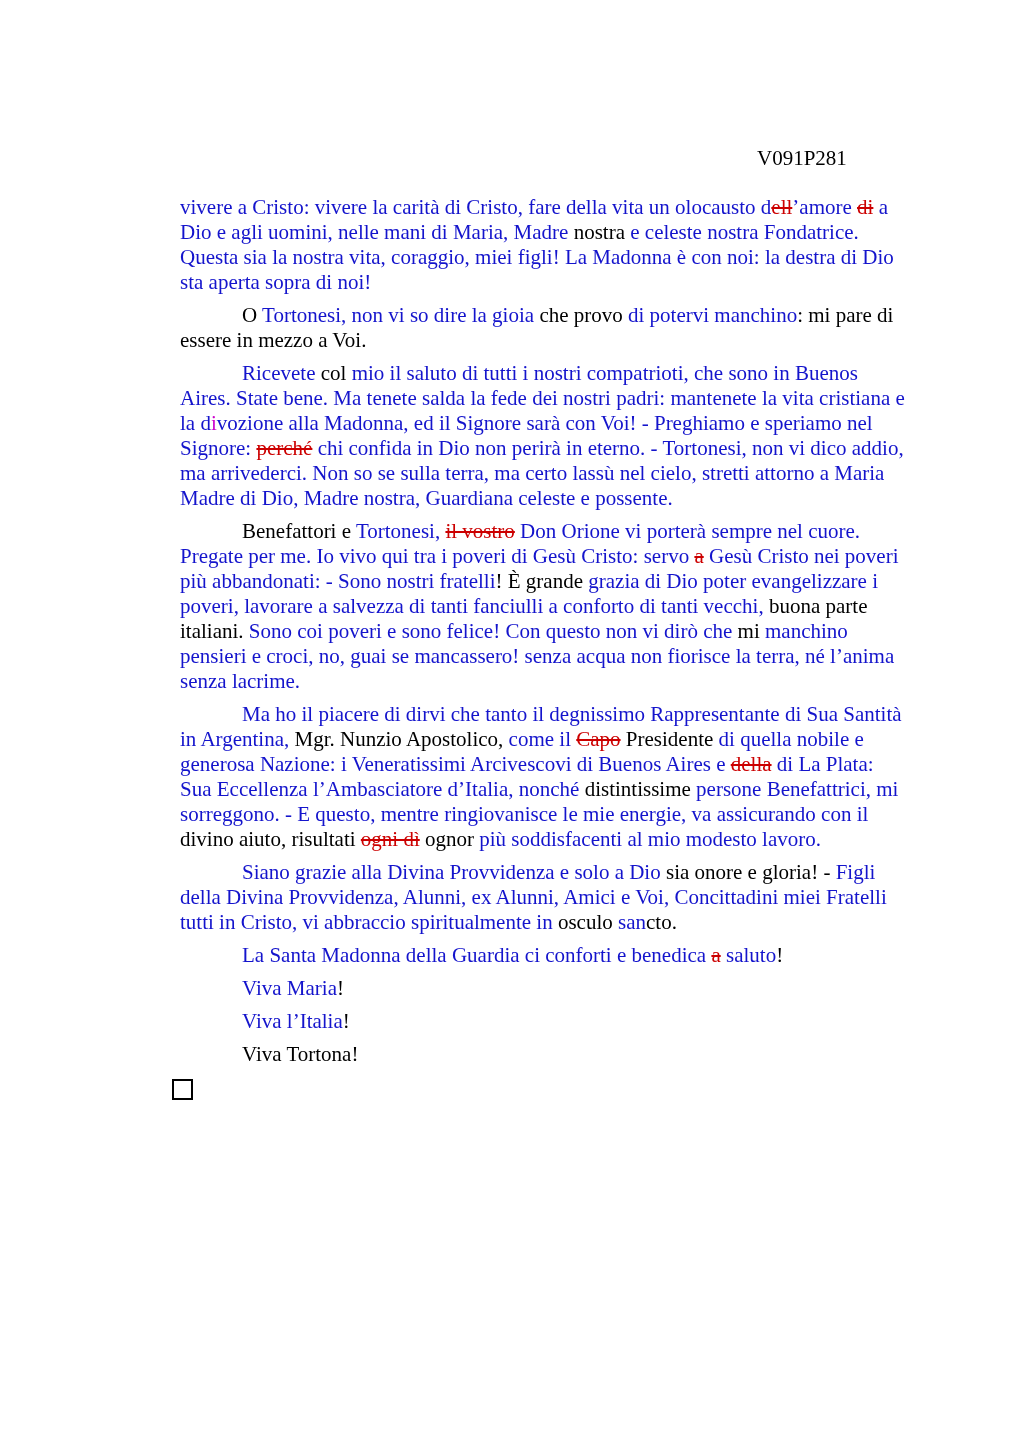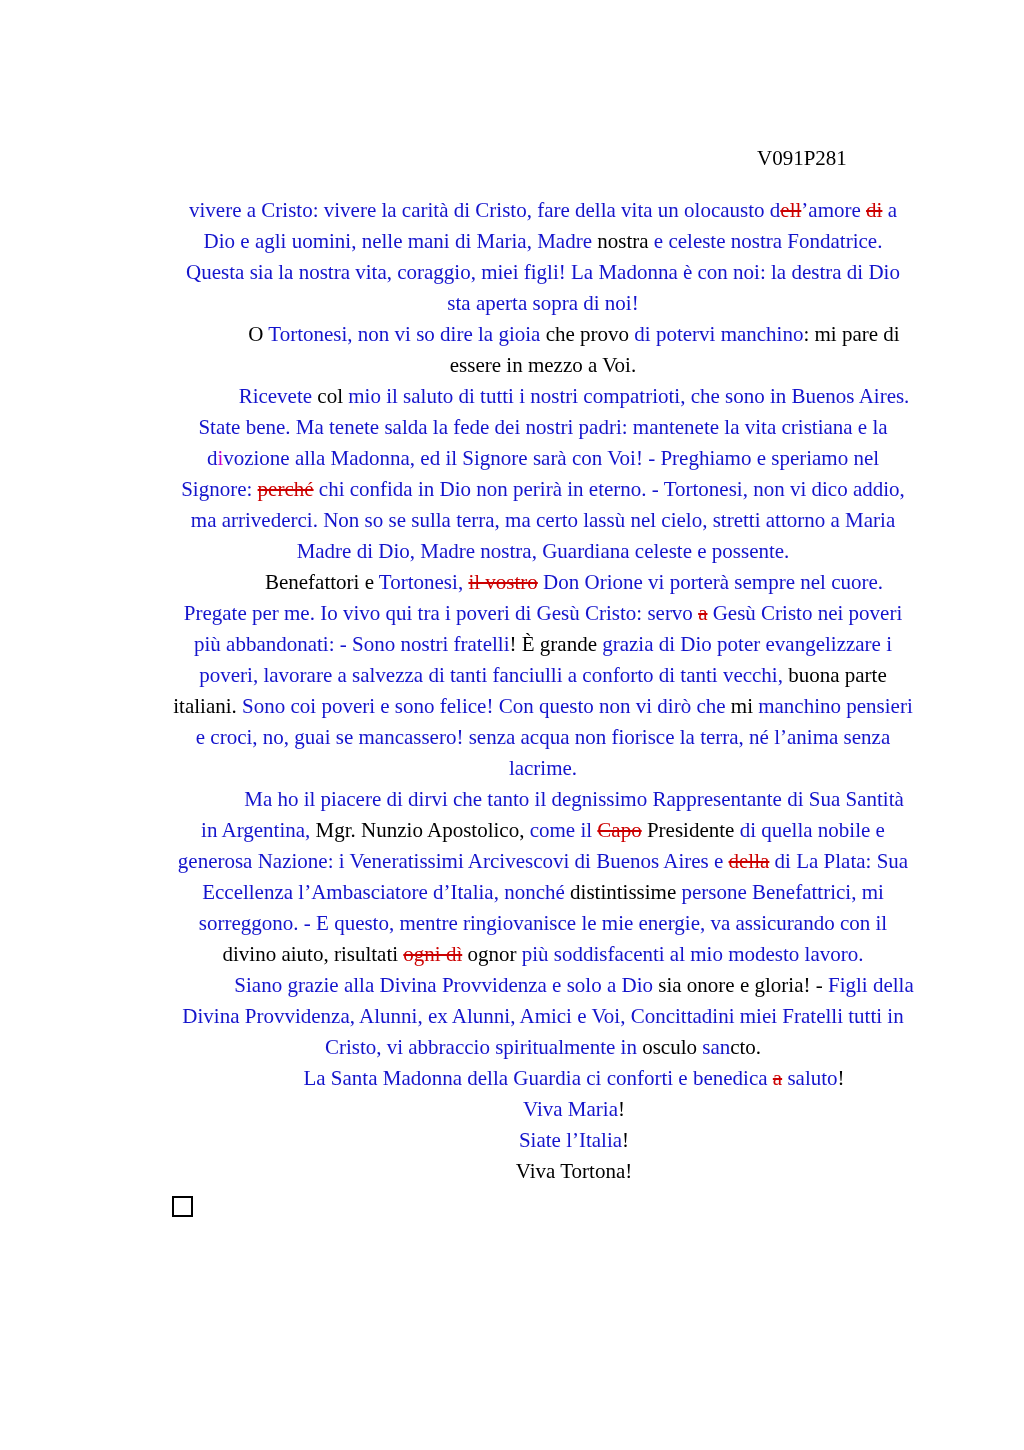--- a/index.html
+++ b/index.html
@@ -23,25 +23,25 @@
   }
   .page-header {
     font-size: 21px;
     line-height: 25px;
     color: #000000;
     margin-left: 585px;
     margin-bottom: 24px;
     white-space: nowrap;
   }
   .body-text p {
-    margin: 0;
+    margin: 8px;
     font-size: 21px;
-    line-height: 31px;
+    line-height: 25px;
     color: #000000;
-    text-align: center;
+    text-align: left;
   }
   .body-text p.indent {
     text-indent: 62px;
   }
   .run-strike { text-decoration: line-through; }
   .run-underline { }
   .checkbox-line {
     margin-top: 5px;
     line-height: 25px;
   }
@@ -62,20 +62,20 @@
     <div class="page-header">V091P281</div>
     <div class="body-text" id="body-text">
         <p><span style="color: rgb(20, 20, 204);">vivere a Cristo: vivere la carità di Cristo, fare della vita un olocausto d</span><span class="run-strike" style="color: rgb(204, 0, 0);">ell</span><span style="color: rgb(20, 20, 204);">’amore </span><span class="run-strike" style="color: rgb(204, 0, 0);">di</span><span style="color: rgb(20, 20, 204);"> a Dio e agli uomini, nelle mani di Maria, Madre </span><span style="color: rgb(0, 0, 0);">nostra </span><span style="color: rgb(20, 20, 204);">e celeste nostra Fondatrice. Questa sia la nostra vita, coraggio, miei figli! La Madonna è con noi: la destra di Dio sta aperta sopra di noi!</span></p>
         <p class="indent"><span style="color: rgb(0, 0, 0);">O </span><span style="color: rgb(20, 20, 204);">Tortonesi, non vi so dire la gioia </span><span style="color: rgb(0, 0, 0);">che provo </span><span style="color: rgb(20, 20, 204);">di potervi manchino</span><span style="color: rgb(0, 0, 0);">: mi pare di essere in mezzo a Voi.</span></p>
         <p class="indent"><span style="color: rgb(20, 20, 204);">Ricevete </span><span style="color: rgb(0, 0, 0);">col </span><span style="color: rgb(20, 20, 204);">mio il saluto di tutti i nostri compatrioti, che sono in Buenos Aires. State bene. Ma tenete salda la fede dei nostri padri: mantenete la vita cristiana e la d</span><span style="color: rgb(204, 0, 204);">i</span><span style="color: rgb(20, 20, 204);">vozione alla Madonna, ed il Signore sarà con Voi! - Preghiamo e speriamo nel Signore: </span><span class="run-strike" style="color: rgb(204, 0, 0);">perché</span><span style="color: rgb(20, 20, 204);"> chi confida in Dio non perirà in eterno. - Tortonesi, non vi dico addio, ma arrivederci. Non so se sulla terra, ma certo lassù nel cielo, stretti attorno a Maria Madre di Dio, Madre nostra, Guardiana celeste e possente.</span></p>
         <p class="indent"><span style="color: rgb(0, 0, 0);">Benefattori e </span><span style="color: rgb(20, 20, 204);">Tortonesi, </span><span class="run-strike" style="color: rgb(204, 0, 0);">il vostro</span><span style="color: rgb(20, 20, 204);"> Don Orione vi porterà sempre nel cuore. Pregate per me. Io vivo qui tra i poveri di Gesù Cristo: servo </span><span class="run-strike" style="color: rgb(204, 0, 0);">a</span><span style="color: rgb(20, 20, 204);"> Gesù Cristo nei poveri più abbandonati: - </span><span class="run-underline" style="color: rgb(20, 20, 204);">Sono nostri fratelli</span><span style="color: rgb(0, 0, 0);">! È grande </span><span style="color: rgb(20, 20, 204);">grazia di Dio poter evangelizzare i poveri, lavorare a salvezza di tanti fanciulli a conforto di tanti vecchi,</span><span style="color: rgb(0, 0, 0);"> buona parte italiani. </span><span style="color: rgb(20, 20, 204);">Sono coi poveri e sono felice! Con questo non vi dirò che </span><span style="color: rgb(0, 0, 0);">mi </span><span style="color: rgb(20, 20, 204);">manchino pensieri e croci, no, guai se mancassero! senza acqua non fiorisce la terra, né l’anima senza lacrime.</span></p>
         <p class="indent"><span style="color: rgb(20, 20, 204);">Ma ho il piacere di dirvi che tanto il degnissimo Rappresentante di Sua Santità in Argentina,</span><span style="color: rgb(0, 0, 0);"> Mgr. Nunzio Apostolico, </span><span style="color: rgb(20, 20, 204);">come il </span><span class="run-strike" style="color: rgb(204, 0, 0);">Capo</span><span style="color: rgb(0, 0, 0);"> Presidente </span><span style="color: rgb(20, 20, 204);">di quella nobile e generosa Nazione: i Veneratissimi Arcivescovi di Buenos Aires e </span><span class="run-strike" style="color: rgb(204, 0, 0);">della</span><span style="color: rgb(20, 20, 204);"> di La Plata: Sua Eccellenza l’Ambasciatore d’Italia, nonché </span><span style="color: rgb(0, 0, 0);">distintissime </span><span style="color: rgb(20, 20, 204);">persone Benefattrici, mi sorreggono. - E questo, mentre ringiovanisce le mie energie, va assicurando con il </span><span style="color: rgb(0, 0, 0);">divino aiuto, risultati </span><span class="run-strike" style="color: rgb(204, 0, 0);">ogni dì</span><span style="color: rgb(0, 0, 0);"> ognor </span><span style="color: rgb(20, 20, 204);">più soddisfacenti al mio modesto lavoro.</span></p>
         <p class="indent"><span style="color: rgb(20, 20, 204);">Siano grazie alla Divina Provvidenza e solo a Dio </span><span style="color: rgb(0, 0, 0);">sia onore e gloria! - </span><span style="color: rgb(20, 20, 204);">Figli della Divina Provvidenza, Alunni, ex Alunni, Amici e Voi, Concittadini miei Fratelli tutti in Cristo, vi abbraccio spiritualmente in </span><span style="color: rgb(0, 0, 0);">osculo </span><span style="color: rgb(20, 20, 204);">san</span><span style="color: rgb(0, 0, 0);">cto.</span></p>
         <p class="indent"><span style="color: rgb(20, 20, 204);">La Santa Madonna della Guardia ci conforti e benedica </span><span class="run-strike" style="color: rgb(204, 0, 0);">a</span><span style="color: rgb(20, 20, 204);"> saluto</span><span style="color: rgb(0, 0, 0);">!</span></p>
         <p class="indent"><span style="color: rgb(20, 20, 204);">Viva Maria</span><span style="color: rgb(0, 0, 0);">!</span></p>
-        <p class="indent"><span style="color: rgb(20, 20, 204);">Siate l’Italia</span><span style="color: rgb(0, 0, 0);">!</span></p>
+        <p class="indent"><span style="color: rgb(20, 20, 204);">Viva l’Italia</span><span style="color: rgb(0, 0, 0);">!</span></p>
         <p class="indent"><span style="color: #000000;">Viva Tortona</span><span style="color: rgb(0, 0, 0);">!</span></p>
       </div>
     <div class="checkbox-line">
       <span class="checkbox-glyph"></span>
     </div>
   </div>
 </div>
 
 </body></html>

